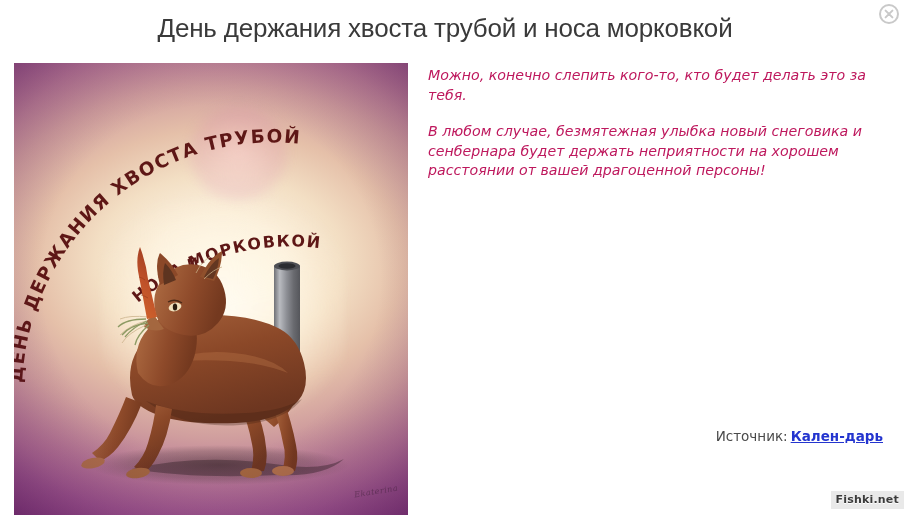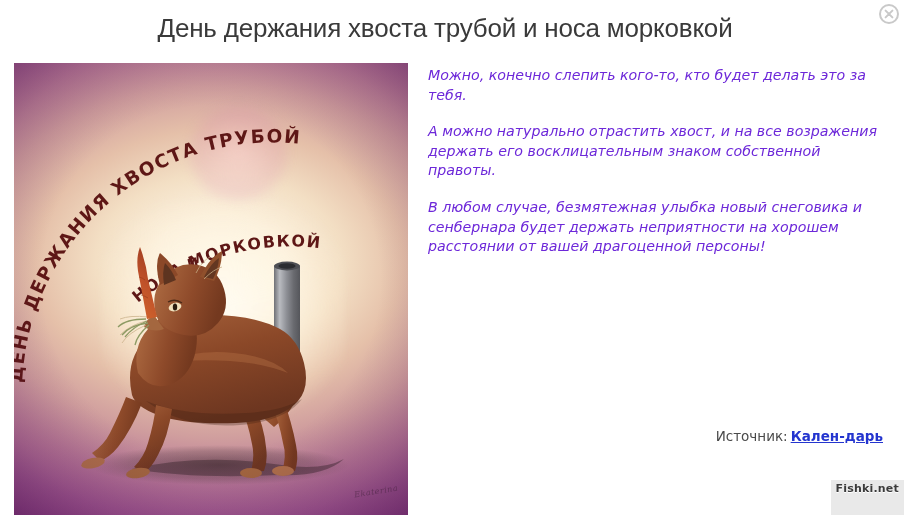--- a/index.html
+++ b/index.html
@@ -127,21 +127,21 @@
     left: 428px;
     top: 66px;
     width: 455px;
   }
   #article p {
     margin: 0 0 17px 0;
     font-family: "DejaVu Sans", sans-serif;
     font-style: italic;
     font-size: 14.2px;
     line-height: 19.6px;
-    color: #6d28d9;
+    color: #be185d;
   }
   #article p:last-child { margin-bottom: 0; }
 
   #source-line {
     position: absolute;
     left: 428px;
     top: 428px;
     width: 455px;
     text-align: right;
     font-family: "DejaVu Sans", sans-serif;
@@ -153,27 +153,27 @@
     font-weight: bold;
     text-decoration: underline;
     cursor: pointer;
     margin-left: 3px;
   }
 
   
   #watermark {
     position: absolute;
     right: 6px;
-    bottom: 0;
+    bottom: 6px;
     font-family: "DejaVu Sans", sans-serif;
     font-size: 11px;
     font-weight: bold;
     color: #3b3b3b;
     background: #e9e9e9;
-    padding: 2px 5px 20px 5px;
+    padding: 2px 5px 3px 5px;
     letter-spacing: .2px;
     text-shadow: 0 1px 0 #fff;
   }
 </style>
 </head>
 <body>
 
 <div id="close-btn">
   <svg width="20" height="20" viewBox="0 0 20 20">
     <circle cx="10" cy="10" r="9" fill="none" stroke="#c9c9c9" stroke-width="2"></circle>
@@ -317,21 +317,20 @@
       </g>
     </g>
   </svg>
 
   <div id="signature">Ekaterina</div>
   <div id="poster-vignette"></div>
 </div>
 
 <div id="article">
   <p>Можно, конечно слепить кого-то, кто будет делать это за тебя.</p>
-  <p>А можно натурально отрастить хвост, и на все возражения держать его восклицательным знаком собственной правоты.</p>
   <p>В любом случае, безмятежная улыбка новый снеговика и сенбернара будет держать неприятности на хорошем расстоянии от вашей драгоценной персоны!</p>
 </div>
 
 <div id="source-line">
   <span>Источник:</span><a id="source-link">Кален-дарь</a>
 </div>
 
 <div id="watermark">Fishki.net</div>
 
 </body></html>

